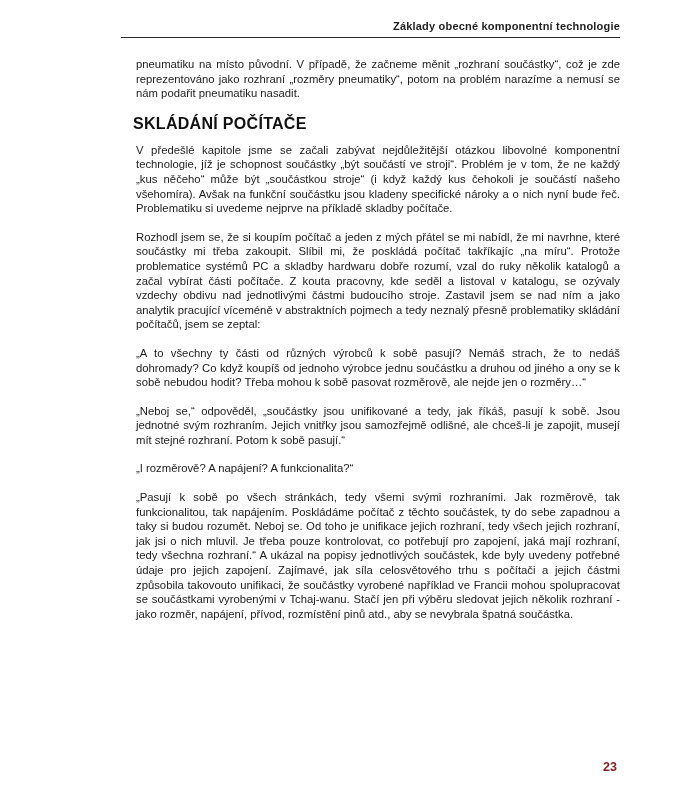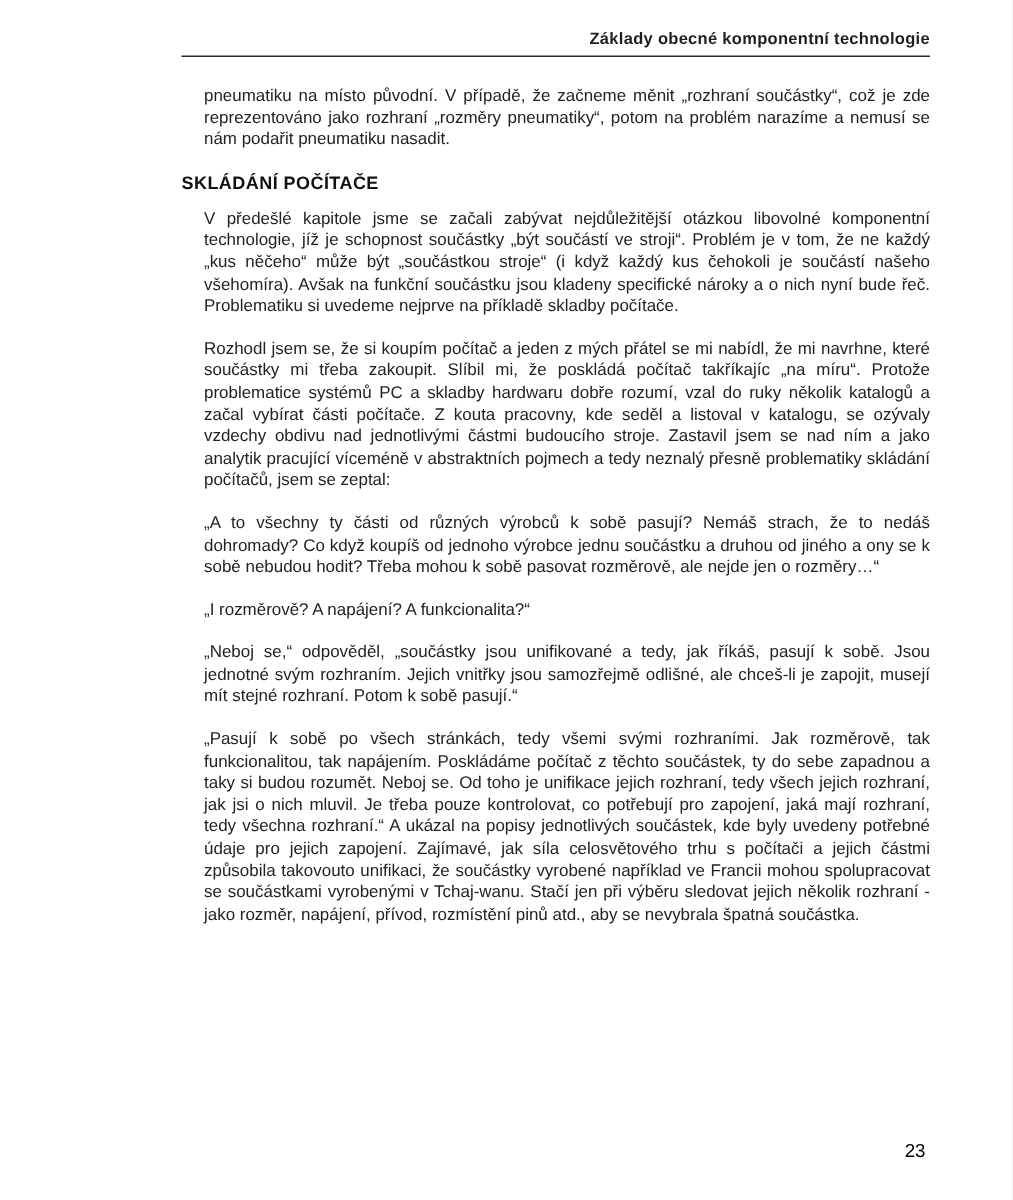--- a/index.html
+++ b/index.html
@@ -37,33 +37,33 @@
     width: 499px;
   }
   .content p {
     margin: 0 0 14px 15px;
     font-size: 11.3px;
     line-height: 14.6px;
     text-align: justify;
     color: #222222;
   }
   .section-heading {
-    margin: 6px 0 10px 0;
-    font-size: 12px;
+    margin: 6px 0 10px 12px;
+    font-size: 16px;
     font-weight: bold;
     letter-spacing: 0.3px;
     color: #111111;
   }
   .page-number {
     position: absolute;
     right: 58px;
     bottom: 26px;
     font-size: 12.5px;
-    font-weight: normal;
-    color: #000000;
+    font-weight: bold;
+    color: #7f1d1d;
   }
 </style>
 </head>
 <body>
 
 <div class="page">
 
   <div class="running-header">Základy obecné komponentní technologie</div>
 
   <div class="content">
@@ -71,23 +71,23 @@
     <p>pneumatiku na místo původní. V případě, že začneme měnit „rozhraní součástky“, což je zde reprezentováno jako rozhraní „rozměry pneumatiky“, potom na problém narazíme a nemusí se nám podařit pneumatiku nasadit.</p>
 
     <h2 class="section-heading">SKLÁDÁNÍ POČÍTAČE</h2>
 
     <p>V předešlé kapitole jsme se začali zabývat nejdůležitější otázkou libovolné komponentní technologie, jíž je schopnost součástky „být součástí ve stroji“. Problém je v tom, že ne každý „kus něčeho“ může být „součástkou stroje“ (i když každý kus čehokoli je součástí našeho všehomíra). Avšak na funkční součástku jsou kladeny specifické nároky a o nich nyní bude řeč. Problematiku si uvedeme nejprve na příkladě skladby počítače.</p>
 
     <p>Rozhodl jsem se, že si koupím počítač a jeden z mých přátel se mi nabídl, že mi navrhne, které součástky mi třeba zakoupit. Slíbil mi, že poskládá počítač takříkajíc „na míru“. Protože problematice systémů PC a skladby hardwaru dobře rozumí, vzal do ruky několik katalogů a začal vybírat části počítače. Z kouta pracovny, kde seděl a listoval v katalogu, se ozývaly vzdechy obdivu nad jednotlivými částmi budoucího stroje. Zastavil jsem se nad ním a jako analytik pracující víceméně v abstraktních pojmech a tedy neznalý přesně problematiky skládání počítačů, jsem se zeptal:</p>
 
     <p>„A to všechny ty části od různých výrobců k sobě pasují? Nemáš strach, že to nedáš dohromady? Co když koupíš od jednoho výrobce jednu součástku a druhou od jiného a ony se k sobě nebudou hodit? Třeba mohou k sobě pasovat rozměrově, ale nejde jen o rozměry…“</p>
 
+    <p>„Neboj se,“ odpověděl, „součástky jsou unifikované a tedy, jak říkáš, pasují k sobě. Jsou jednotné svým rozhraním. Jejich vnitřky jsou samozřejmě odlišné, ale chceš-li je zapojit, musejí mít stejné rozhraní. Potom k sobě pasují.“</p>
+
     <p>„I rozměrově? A napájení? A funkcionalita?“</p>
-
-    <p>„Neboj se,“ odpověděl, „součástky jsou unifikované a tedy, jak říkáš, pasují k sobě. Jsou jednotné svým rozhraním. Jejich vnitřky jsou samozřejmě odlišné, ale chceš-li je zapojit, musejí mít stejné rozhraní. Potom k sobě pasují.“</p>
 
     <p>„Pasují k sobě po všech stránkách, tedy všemi svými rozhraními. Jak rozměrově, tak funkcionalitou, tak napájením. Poskládáme počítač z těchto součástek, ty do sebe zapadnou a taky si budou rozumět. Neboj se. Od toho je unifikace jejich rozhraní, tedy všech jejich rozhraní, jak jsi o nich mluvil. Je třeba pouze kontrolovat, co potřebují pro zapojení, jaká mají rozhraní, tedy všechna rozhraní.“ A ukázal na popisy jednotlivých součástek, kde byly uvedeny potřebné údaje pro jejich zapojení. Zajímavé, jak síla celosvětového trhu s počítači a jejich částmi způsobila takovouto unifikaci, že součástky vyrobené například ve Francii mohou spolupracovat se součástkami vyrobenými v Tchaj-wanu. Stačí jen při výběru sledovat jejich několik rozhraní - jako rozměr, napájení, přívod, rozmístění pinů atd., aby se nevybrala špatná součástka.</p>
 
   </div>
 
   <div class="page-number">23</div>
 
 </div>
 
 </body></html>

